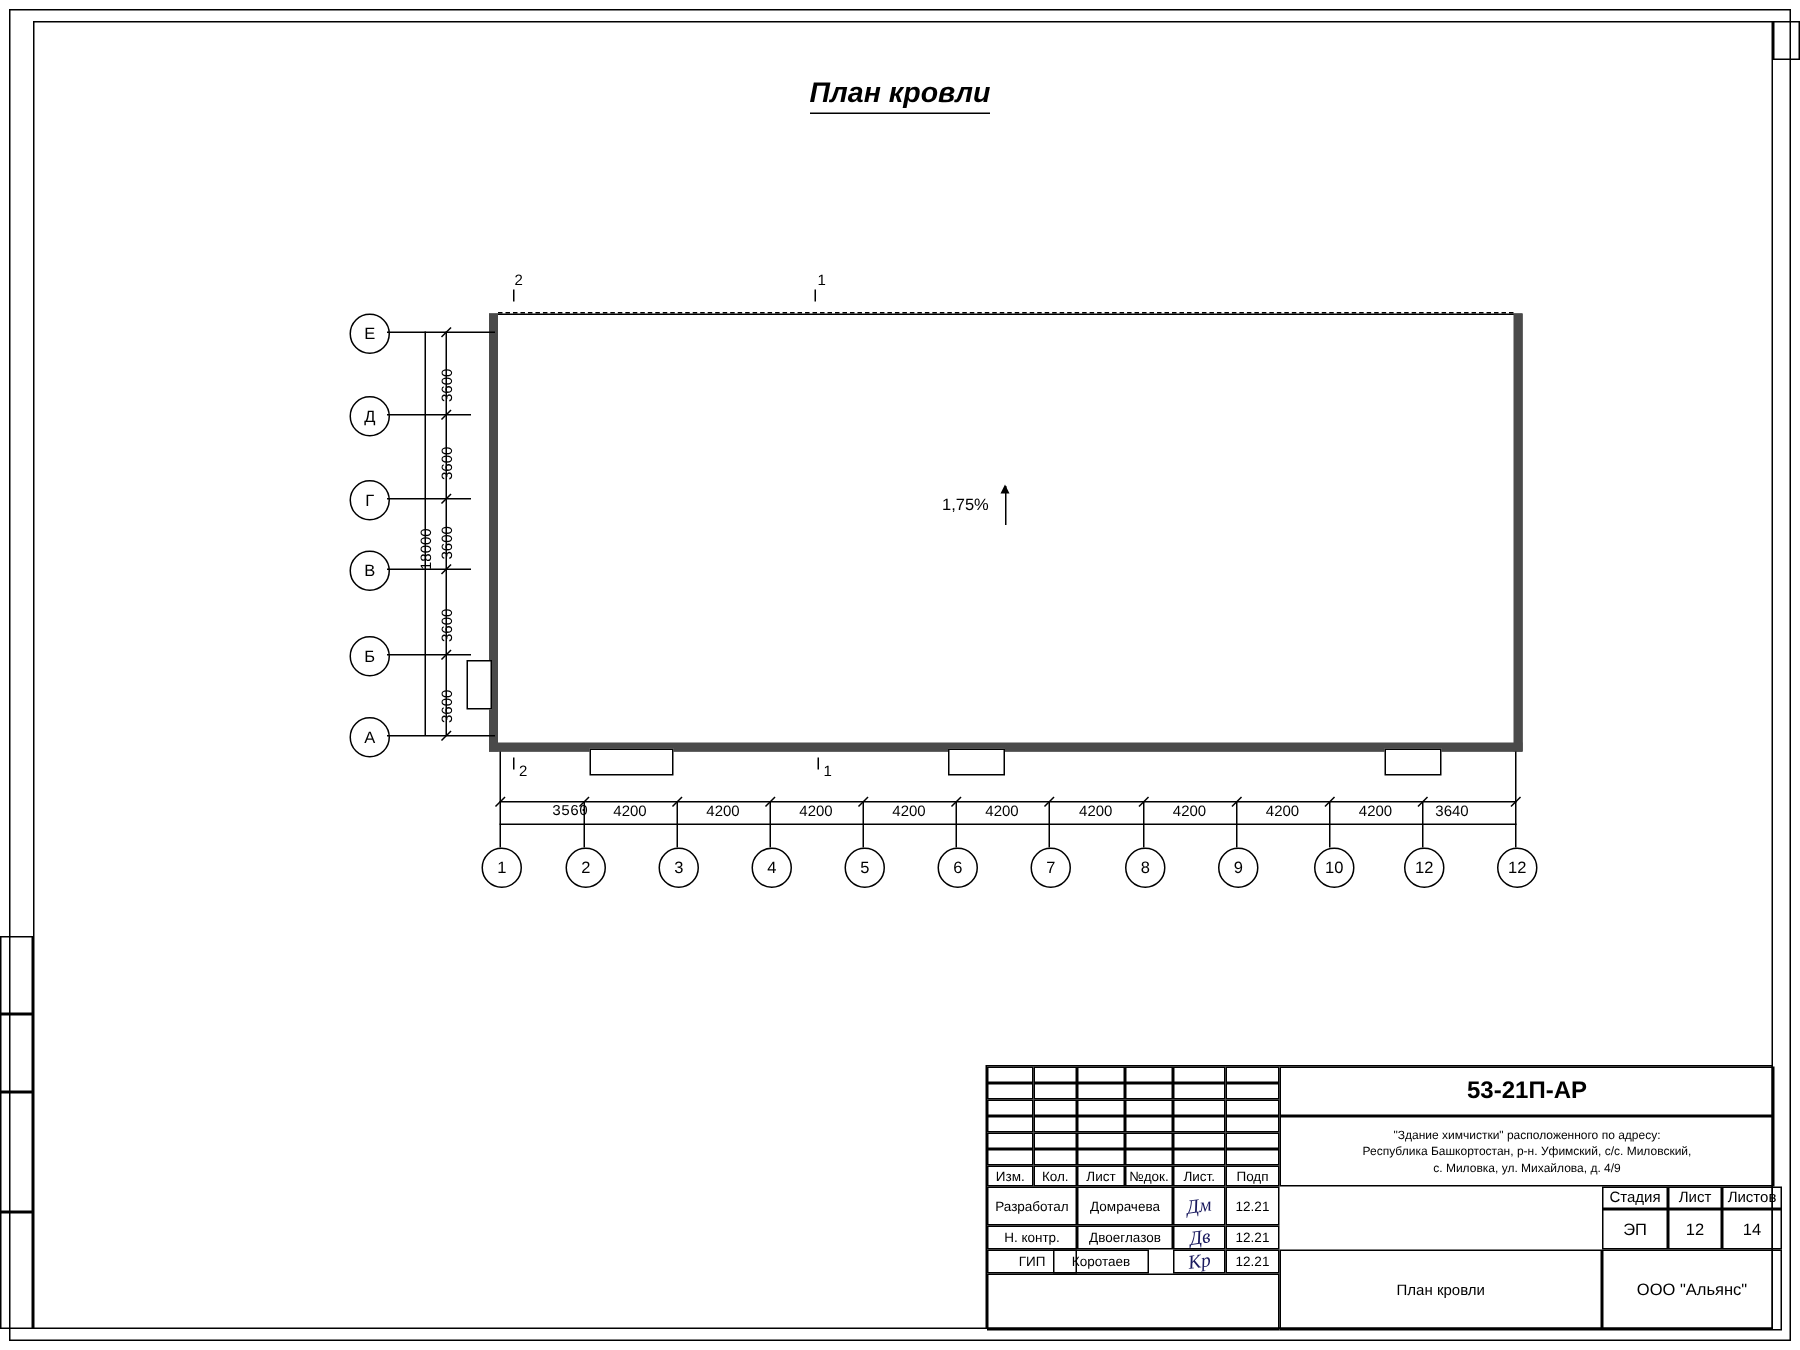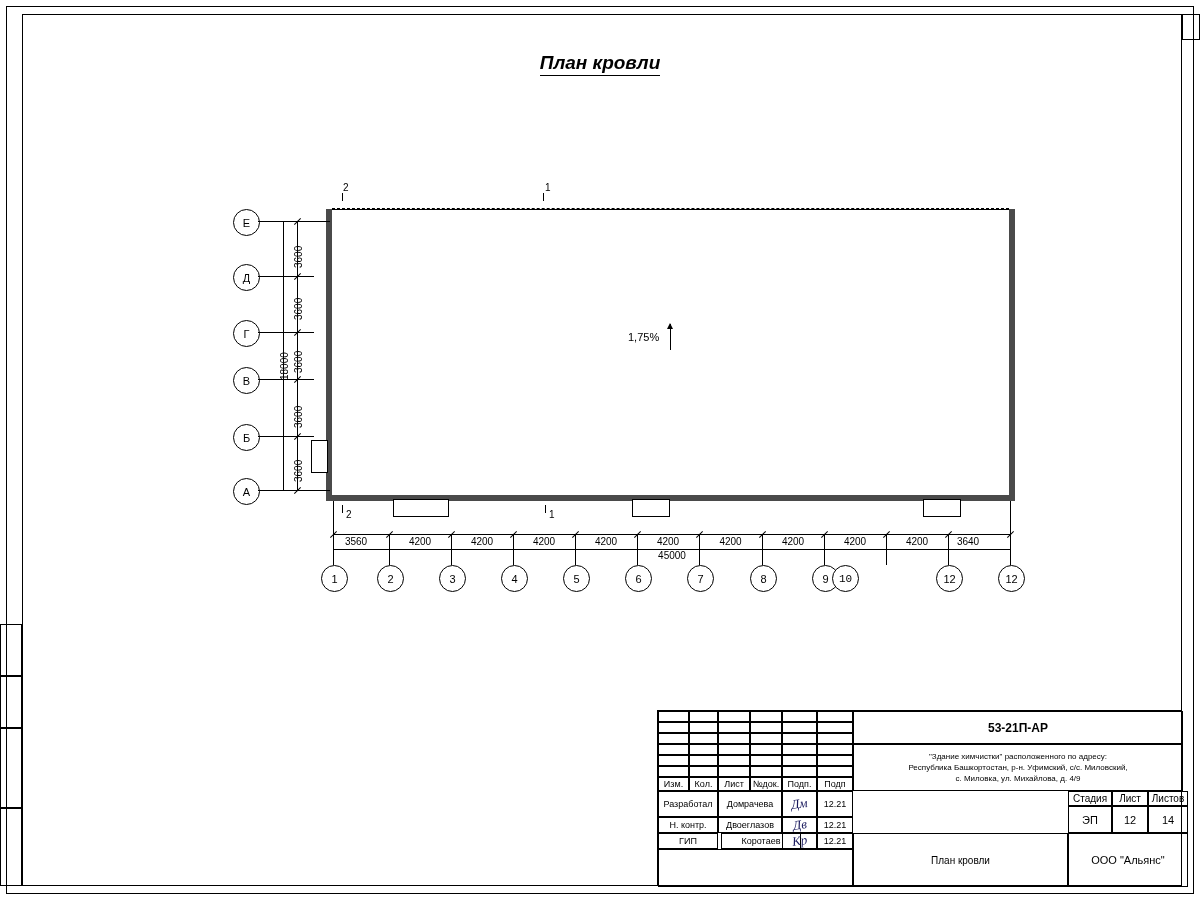--- a/index.html
+++ b/index.html
@@ -216,21 +216,21 @@
     box-sizing: border-box;
     border: 0.5px solid #000;
     display: flex;
     align-items: center;
     justify-content: center;
     text-align: center;
     padding: 0 2px;
     overflow: hidden;
   }
   .stamp .t-left { justify-content: flex-start; padding-left: 3px; }
-  .big { font-size: 12px; font-weight: bold; }
+  .big { font-size: 16px; font-weight: bold; }
   .addr { font-size: 8px; line-height: 11px; }
   .sig {
     font-family: "Liberation Serif", serif;
     font-style: italic;
     font-size: 13px;
     color: #1a1a5e;
     transform: rotate(-8deg);
   }
 </style>
 </head>
@@ -347,21 +347,21 @@
       </div>
     <div class="bubble" style="left:687px;top:565px;">
         <span>7</span>
       </div>
     <div class="bubble" style="left:750px;top:565px;">
         <span>8</span>
       </div>
     <div class="bubble" style="left:812px;top:565px;">
         <span>9</span>
       </div>
-    <div class="bubble" style="left:832px;top:565px;font-family:Liberation Mono, monospace;">
+    <div class="bubble" style="left:876px;top:565px;">
         <span>10</span>
       </div>
     <div class="bubble" style="left:936px;top:565px;">
         <span>12</span>
       </div>
     <div class="bubble" style="left:998px;top:565px;">
         <span>12</span>
       </div>
 
     <div class="axis-vline" style="left:333px;top:501px;height:64px;"></div>
@@ -373,32 +373,31 @@
     <div class="axis-vline" style="left:699px;top:534px;height:31px;"></div>
     <div class="axis-vline" style="left:762px;top:534px;height:31px;"></div>
     <div class="axis-vline" style="left:824px;top:534px;height:31px;"></div>
     <div class="axis-vline" style="left:886px;top:534px;height:31px;"></div>
     <div class="axis-vline" style="left:948px;top:534px;height:31px;"></div>
     <div class="axis-vline" style="left:1010px;top:501px;height:64px;"></div>
 
     <div class="dim-line" style="left:333px;top:534px;width:678px;"></div>
     <div class="dim-line" style="left:333px;top:549px;width:678px;"></div>
 
-    <div class="dim-text" style="left:328px;top:536px;width:56px;">3560</div>
+    <div class="dim-text" style="left:352px;top:536px;width:56px;font-family:Liberation Mono, monospace;">3560</div>
     <div class="dim-text" style="left:389px;top:536px;width:62px;">4200</div>
     <div class="dim-text" style="left:451px;top:536px;width:62px;">4200</div>
     <div class="dim-text" style="left:513px;top:536px;width:62px;">4200</div>
     <div class="dim-text" style="left:575px;top:536px;width:62px;">4200</div>
     <div class="dim-text" style="left:637px;top:536px;width:62px;">4200</div>
     <div class="dim-text" style="left:699px;top:536px;width:63px;">4200</div>
     <div class="dim-text" style="left:762px;top:536px;width:62px;">4200</div>
     <div class="dim-text" style="left:824px;top:536px;width:62px;">4200</div>
     <div class="dim-text" style="left:886px;top:536px;width:62px;">4200</div>
     <div class="dim-text" style="left:937px;top:536px;width:62px;">3640</div>
-    <div class="dim-text" style="left:333px;top:550px;width:678px;">45000</div>
 
     <div class="dim-tick" style="left:329px;top:534px;"></div>
     <div class="dim-tick" style="left:385px;top:534px;"></div>
     <div class="dim-tick" style="left:447px;top:534px;"></div>
     <div class="dim-tick" style="left:509px;top:534px;"></div>
     <div class="dim-tick" style="left:571px;top:534px;"></div>
     <div class="dim-tick" style="left:633px;top:534px;"></div>
     <div class="dim-tick" style="left:695px;top:534px;"></div>
     <div class="dim-tick" style="left:758px;top:534px;"></div>
     <div class="dim-tick" style="left:820px;top:534px;"></div>
@@ -449,39 +448,39 @@
     <div class="cell" style="left:31px;top:55px;width:29px;height:11px;"></div>
     <div class="cell" style="left:60px;top:55px;width:32px;height:11px;"></div>
     <div class="cell" style="left:92px;top:55px;width:32px;height:11px;"></div>
     <div class="cell" style="left:124px;top:55px;width:35px;height:11px;"></div>
     <div class="cell" style="left:159px;top:55px;width:36px;height:11px;"></div>
 
     <div class="cell" style="left:0;top:66px;width:31px;height:14px;">Изм.</div>
     <div class="cell" style="left:31px;top:66px;width:29px;height:14px;">Кол.</div>
     <div class="cell" style="left:60px;top:66px;width:32px;height:14px;">Лист</div>
     <div class="cell" style="left:92px;top:66px;width:32px;height:14px;">№док.</div>
-    <div class="cell" style="left:124px;top:66px;width:35px;height:14px;">Подп.</div>
+    <div class="cell" style="left:124px;top:66px;width:35px;height:14px;">Лист.</div>
     <div class="cell" style="left:159px;top:66px;width:36px;height:14px;">Подп</div>
 
     <div class="cell t-left" style="left:0;top:80px;width:60px;height:26px;">Разработал</div>
     <div class="cell" style="left:60px;top:80px;width:64px;height:26px;">Домрачева</div>
     <div class="cell" style="left:124px;top:80px;width:35px;height:26px;">
         <span class="sig">Дм</span>
       </div>
     <div class="cell" style="left:159px;top:80px;width:36px;height:26px;">12.21</div>
 
     <div class="cell t-left" style="left:0;top:106px;width:60px;height:16px;">Н. контр.</div>
     <div class="cell" style="left:60px;top:106px;width:64px;height:16px;">Двоеглазов</div>
     <div class="cell" style="left:124px;top:106px;width:35px;height:16px;">
         <span class="sig">Дв</span>
       </div>
     <div class="cell" style="left:159px;top:106px;width:36px;height:16px;">12.21</div>
 
     <div class="cell t-left" style="left:0;top:122px;width:60px;height:16px;">ГИП</div>
-    <div class="cell" style="left:63px;top:122px;width:80px;height:16px;">Коротаев</div>
+    <div class="cell" style="left:44px;top:122px;width:64px;height:16px;">Коротаев</div>
     <div class="cell" style="left:124px;top:122px;width:35px;height:16px;">
         <span class="sig">Кр</span>
       </div>
     <div class="cell" style="left:159px;top:122px;width:36px;height:16px;">12.21</div>
 
     <div class="cell" style="left:0;top:138px;width:195px;height:38px;"></div>
 
     <div class="cell big" style="left:195px;top:0;width:330px;height:33px;">53-21П-АР</div>
 
     <div class="cell" style="left:195px;top:33px;width:330px;height:47px;flex-direction:column;">

